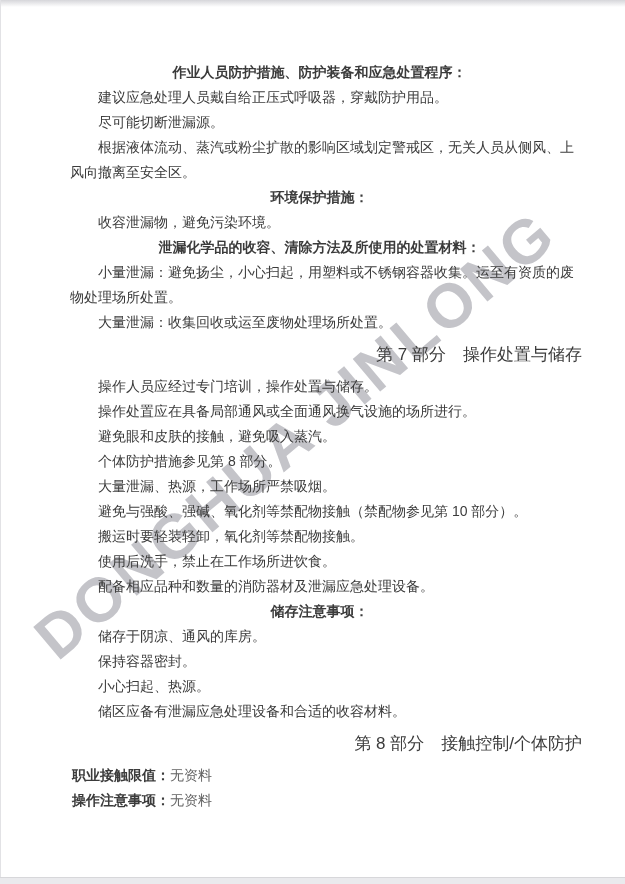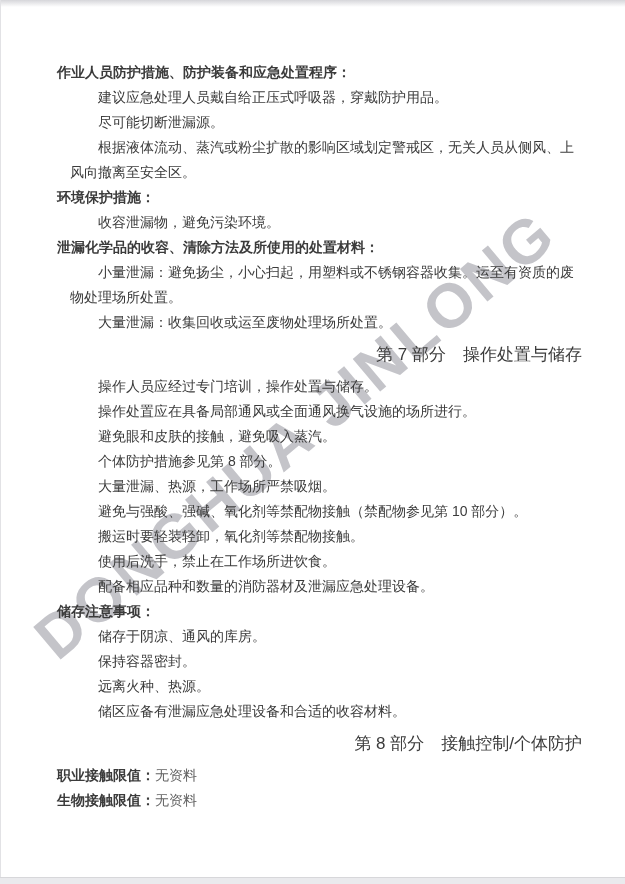--- a/index.html
+++ b/index.html
@@ -55,29 +55,29 @@
     position: absolute;
     left: 57px;
     top: 60px;
     width: 525px;
     z-index: 1;
     font-size: 14px;
     line-height: 25px;
   }
   .content p { margin: 0; }
   p.para { text-indent: 28px; margin-left: 13px; }
-  p.heading { font-weight: bold; text-indent: 0; }
+  p.heading { font-weight: bold; text-indent: 0; text-align: center; }
   p.section {
     font-size: 17px;
     text-align: right;
     text-indent: 0;
     line-height: 30px;
     margin: 5px 0 4px 0;
   }
-  p.labelvalue { text-indent: 0; }
+  p.labelvalue { text-indent: 0; margin-left: 15px; }
   .lv-label { font-weight: bold; color: #3b3b3b; }
   .lv-value { font-weight: normal; color: #636363; }
 </style>
 </head>
 <body>
 
 <div class="page">
   <div class="edge-top"></div>
   <div class="edge-left"></div>
 
@@ -99,21 +99,21 @@
       <p class="para">避免眼和皮肤的接触，避免吸入蒸汽。</p>
       <p class="para">个体防护措施参见第 8 部分。</p>
       <p class="para">大量泄漏、热源，工作场所严禁吸烟。</p>
       <p class="para">避免与强酸、强碱、氧化剂等禁配物接触（禁配物参见第 10 部分）。</p>
       <p class="para">搬运时要轻装轻卸，氧化剂等禁配物接触。</p>
       <p class="para">使用后洗手，禁止在工作场所进饮食。</p>
       <p class="para">配备相应品种和数量的消防器材及泄漏应急处理设备。</p>
       <p class="heading">储存注意事项：</p>
       <p class="para">储存于阴凉、通风的库房。</p>
       <p class="para">保持容器密封。</p>
-      <p class="para">远离火种、热源。</p>
+      <p class="para">小心扫起、热源。</p>
       <p class="para">储区应备有泄漏应急处理设备和合适的收容材料。</p>
       <p class="section">第 8 部分　接触控制/个体防护</p>
       <p class="labelvalue"><span class="lv-label">职业接触限值：</span><span class="lv-value">无资料</span></p>
-      <p class="labelvalue"><span class="lv-label">生物接触限值：</span><span class="lv-value">无资料</span></p>
+      <p class="labelvalue"><span class="lv-label">操作注意事项：</span><span class="lv-value">无资料</span></p>
     </main>
 
   <div class="edge-bottom"></div>
 </div>
 
 </body></html>

